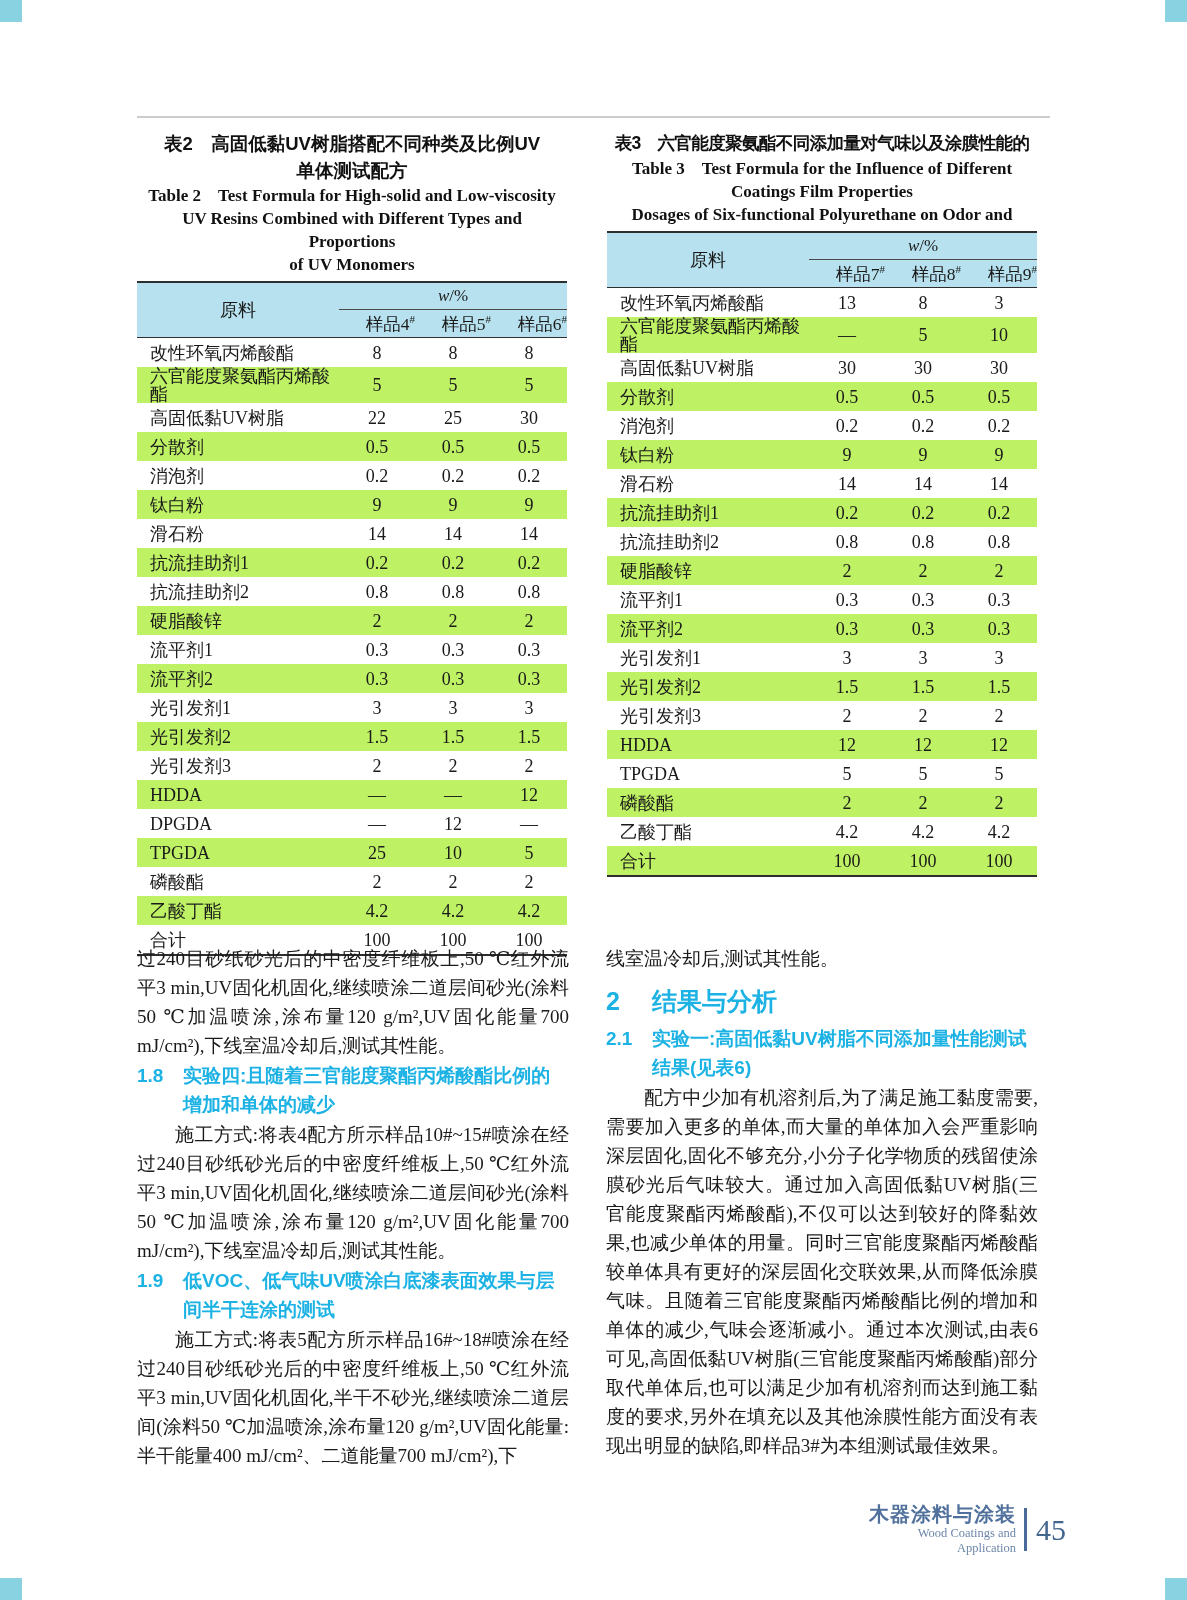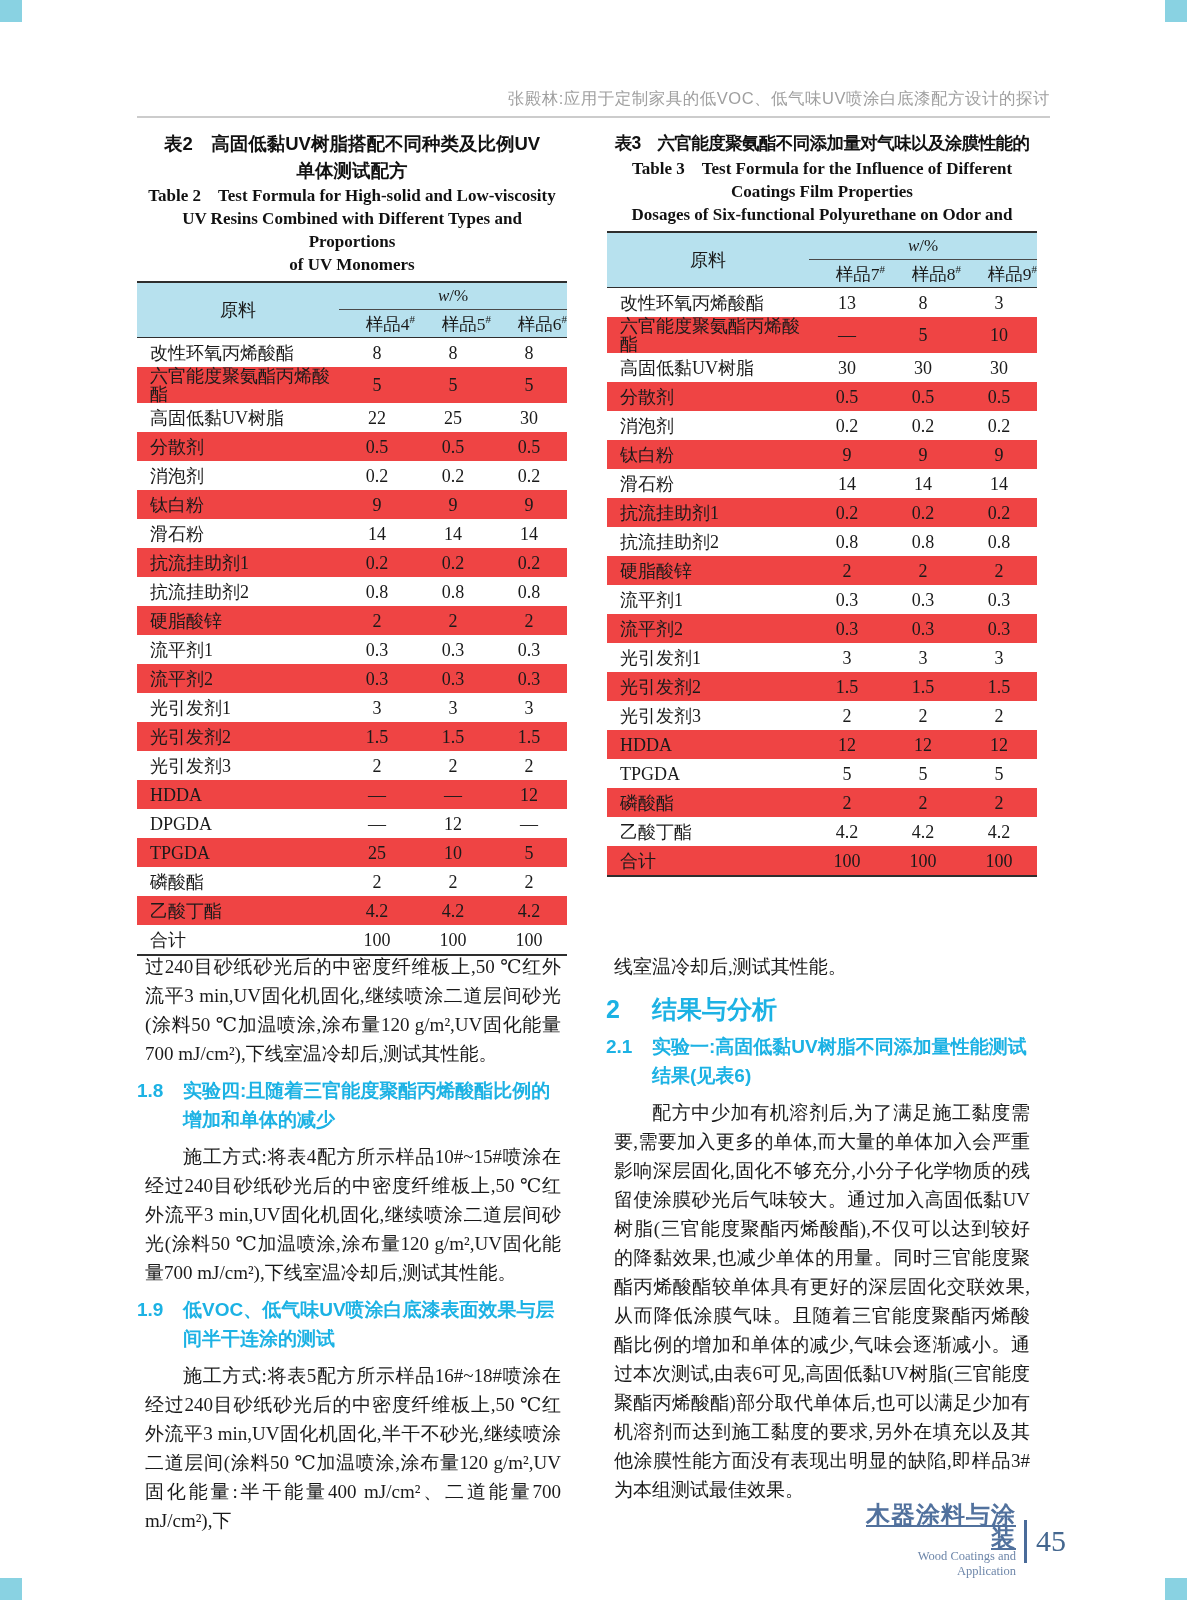--- a/index.html
+++ b/index.html
@@ -22,53 +22,52 @@
   table.formula{width:100%;border-collapse:collapse;margin-top:5px;
         border-top:2px solid #2e2e2e;border-bottom:2px solid #2e2e2e;font-size:18px;}
   table.formula th{font-weight:normal;background:#b7e1ee;padding:0;}
   th.material{width:47%;border-bottom:1.5px solid #2e2e2e;font-size:18px;}
   th.unit{height:26px;border-bottom:1px solid #4a4a4a;font-size:17px;}
   th.unit i{font-family:"Liberation Serif",serif;}
   tr.sample-row th{height:27px;border-bottom:1.5px solid #2e2e2e;font-size:17.5px;text-align:right;}
   tr.sample-row sup{font-size:11px;}
   table.formula td{height:29px;text-align:center;padding:0;line-height:1;}
   table.formula td:first-child{text-align:left;padding-left:13px;}
-  table.formula tr.stripe{background:#ef4444;}
+  table.formula tr.stripe{background:#bef264;}
 
   .textblock{position:absolute;top:944px;width:432px;text-align:justify;}
   .textblock.left{left:137px}.textblock.right{left:606px}
-  p.body{margin:8px;font-size:19px;line-height:29px;}
+  p.body{margin:0;font-size:19px;line-height:29px;}
   p.indent{text-indent:2em;}
   .subhead{display:flex;font-family:"Liberation Sans","DejaVu Sans",sans-serif;font-weight:bold;
            color:#1cb2e4;font-size:19px;line-height:29px;margin:1px 0;}
   .subhead .num{flex:none;width:46px;}
   .subhead .txt{flex:1;text-align:left;}
   .h1head{display:flex;font-family:"Liberation Sans","DejaVu Sans",sans-serif;font-weight:bold;
           color:#1cb2e4;font-size:25px;line-height:31px;margin:13px 0 7px;}
   .h1head .num{flex:none;width:46px;}
 
   .footer{position:absolute;left:858px;top:1503px;display:flex;align-items:center;}
   .footer-names{width:158px;text-align:right;margin-right:8px;}
-  .fn-cn{font-family:"Liberation Sans","DejaVu Sans",sans-serif;font-weight:bold;font-size:24px;
-         line-height:23px;letter-spacing:1px;color:#51719d;text-decoration:underline;}
+  .fn-cn{font-family:"Liberation Sans","DejaVu Sans",sans-serif;font-weight:bold;font-size:20px;
+         line-height:23px;letter-spacing:1px;color:#51719d;}
   .fn-en{font-size:12.5px;line-height:15px;color:#6d86a9;}
   .fbar{width:3px;height:43px;background:#4a6b99;margin-right:9px;}
   .fnum{font-size:30px;color:#44678f;}
 </style>
 </head>
 <body>
 
 <div class="page">
 
   <div class="corner tl"></div>
   <div class="corner tr"></div>
   <div class="corner bl"></div>
   <div class="corner br"></div>
 
-  <div class="running-title">张殿林:应用于定制家具的低VOC、低气味UV喷涂白底漆配方设计的探讨</div>
   <div class="header-rule"></div>
 
   <div class="tblock left">
     <div class="cap-cn">
       <div>表2　高固低黏UV树脂搭配不同种类及比例UV</div>
       <div>单体测试配方</div>
     </div>
     <div class="cap-en">
       <div>Table 2　Test Formula for High-solid and Low-viscosity</div>
       <div>UV Resins Combined with Different Types and Proportions</div>

